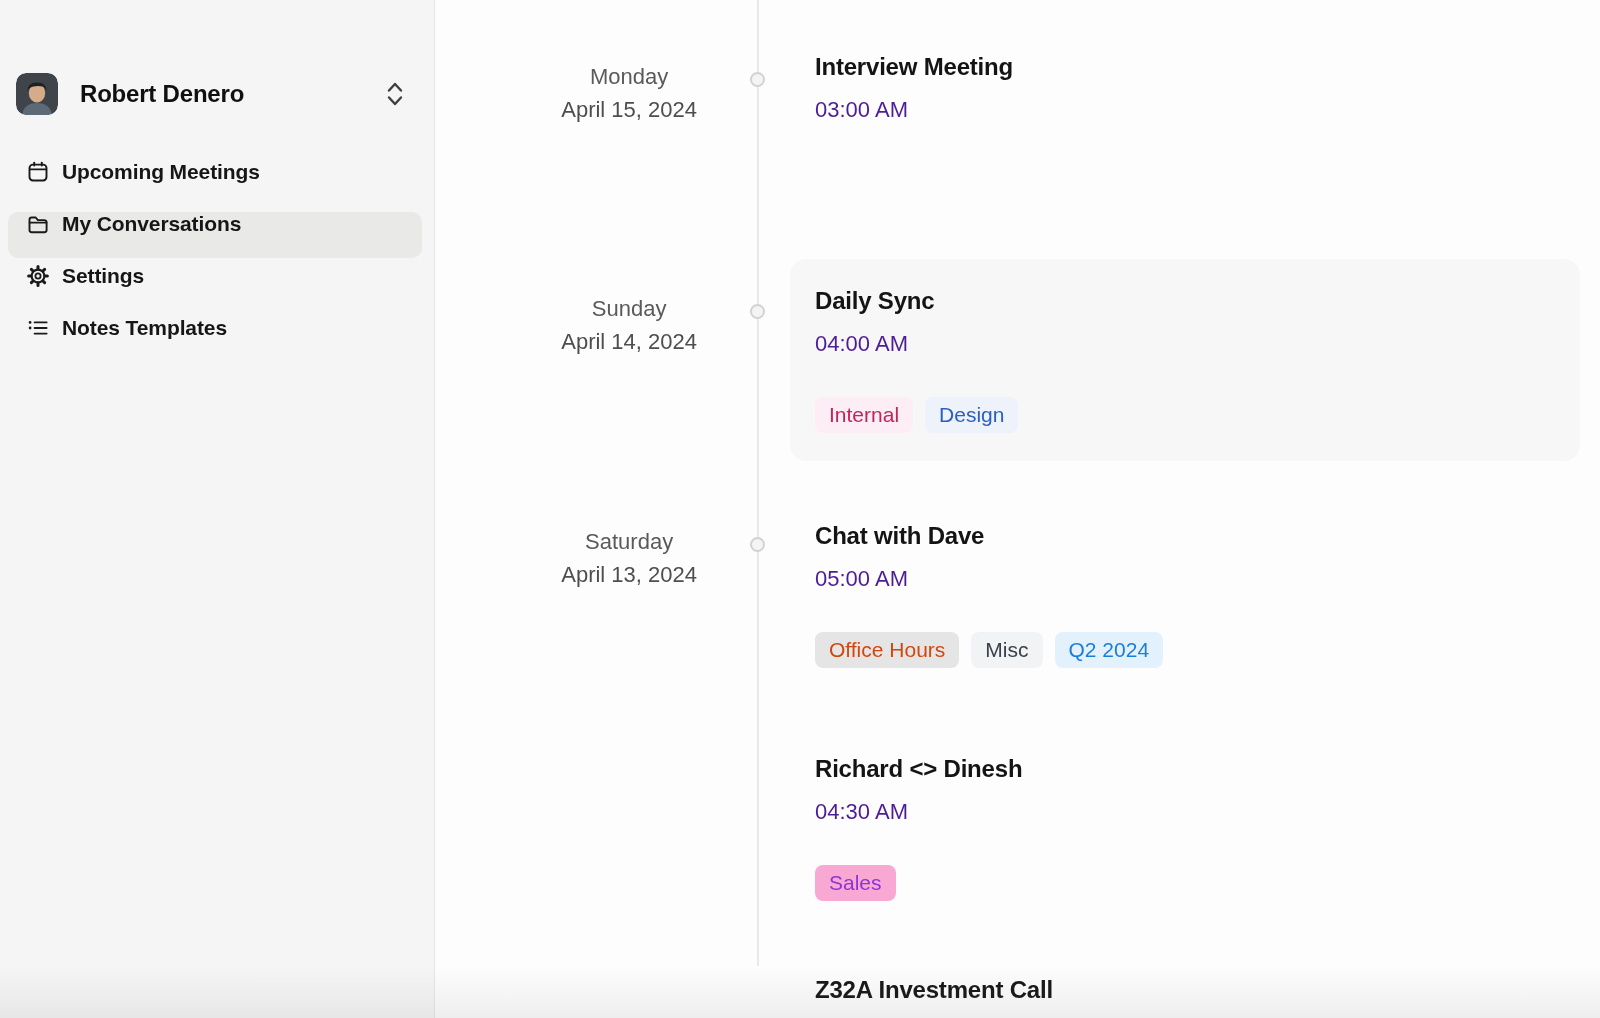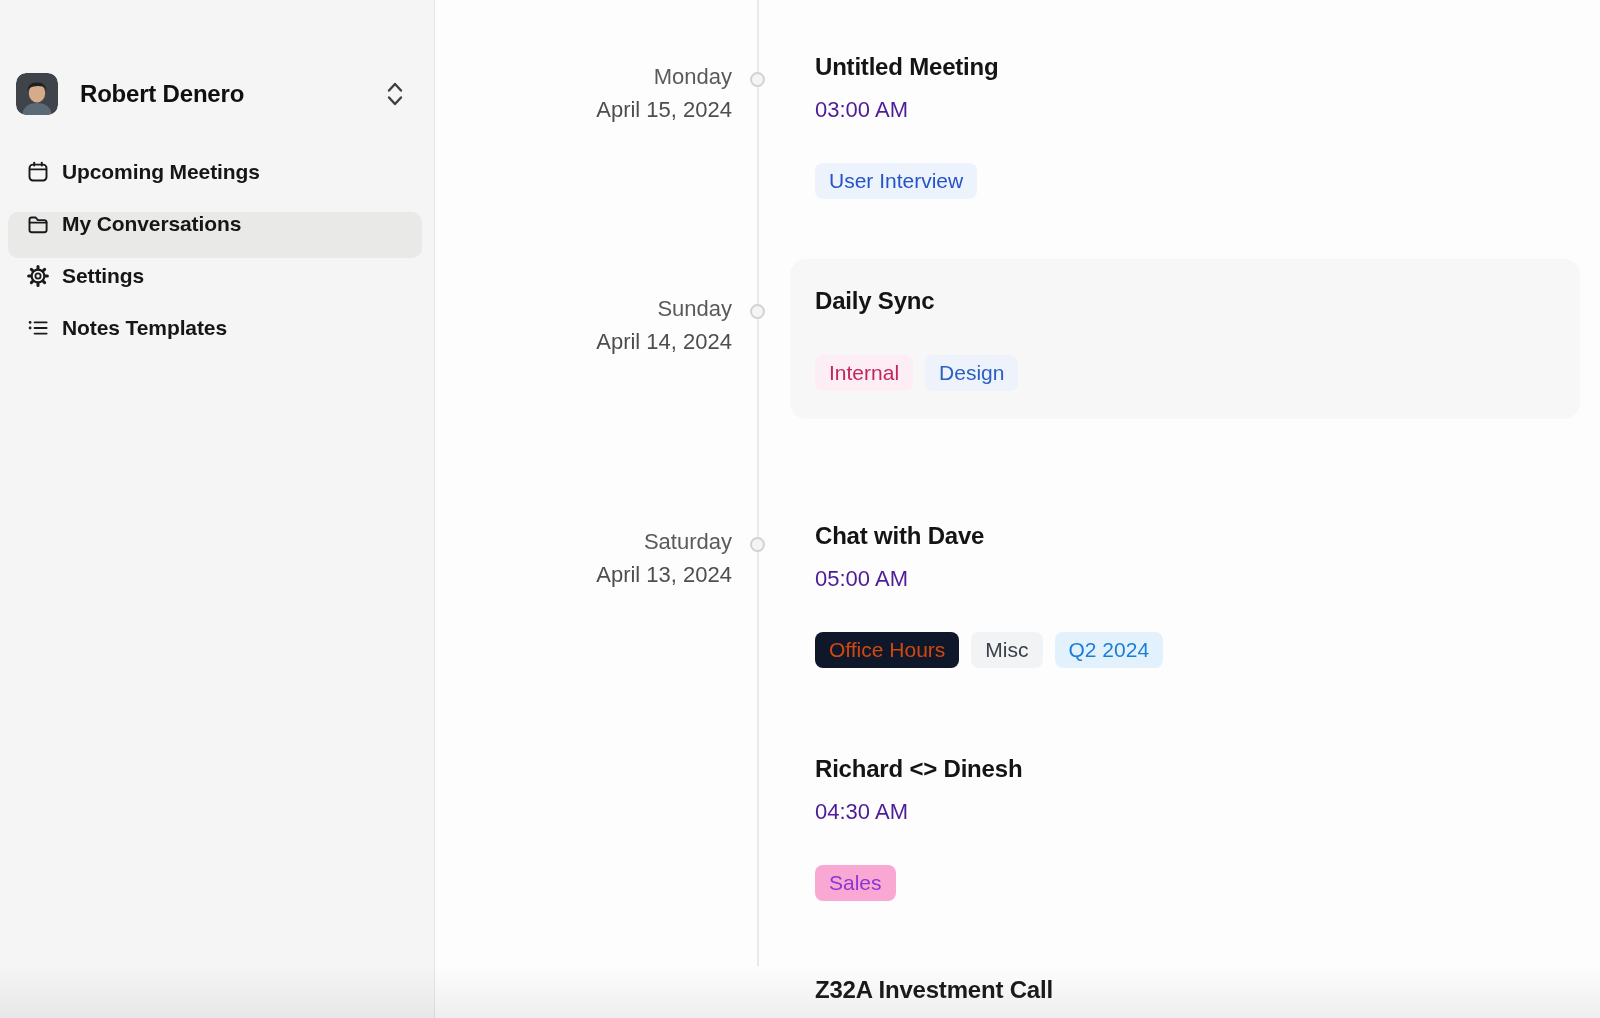--- a/index.html
+++ b/index.html
@@ -11,21 +11,21 @@
   }
   .app{position:absolute;inset:0;}
 
   
   .main{position:absolute;inset:0;}
   .tl-line{position:absolute;left:757px;top:0;width:2px;height:966px;background:#e9e9e9;}
   .tl-dot{
     position:absolute;left:750px;width:11px;height:11px;border-radius:50%;
     background:#f4f4f4;border:2px solid #d2d2d2;box-sizing:content-box;
   }
-  .date-block{position:absolute;right:868px;text-align:right;margin-left:24px;}
+  .date-block{position:absolute;right:903px;text-align:center;margin-left:24px;}
   .date-block .day{font-size:22px;line-height:33px;color:#5a5a5a;}
   .date-block .date{font-size:22px;line-height:33px;color:#4e4e4e;}
 
   .entry{
     position:absolute;left:790px;width:740px;
     padding:27px 25px 28px 25px;border-radius:16px;
   }
   .entry.card{background:#f7f7f8;}
   .entry .title{
     margin:0;font-size:24px;line-height:30px;font-weight:700;color:#141414;
@@ -89,40 +89,38 @@
     </div>
     <span class="tl-dot" style="top:304px"></span>
 
     <div class="date-block" style="top:525px">
       <div class="day">Saturday</div>
       <div class="date">April 13, 2024</div>
     </div>
     <span class="tl-dot" style="top:537px"></span>
 
     <article class="entry" style="top:25px">
-      <h2 class="title">Untitled Meeting</h2>
+      <h2 class="title">Interview Meeting</h2>
       <div class="time">03:00 AM</div>
-      <div class="tags">
-          <span class="tag" style="color: rgb(37, 83, 200); background: rgb(237, 243, 252);">User Interview</span>
-        </div>
     </article>
 
     <article class="entry card" style="top:259px">
       <h2 class="title">Daily Sync</h2>
+      <div class="time">04:00 AM</div>
       <div class="tags">
           <span class="tag" style="color: rgb(194, 37, 92); background: rgb(253, 238, 245);">Internal</span>
           <span class="tag" style="color: rgb(43, 95, 194); background: rgb(237, 242, 251);">Design</span>
         </div>
     </article>
 
     <article class="entry" style="top:494px">
       <h2 class="title">Chat with Dave</h2>
       <div class="time">05:00 AM</div>
       <div class="tags">
-          <span class="tag" style="color: rgb(209, 72, 15); background: #0f172a;">Office Hours</span>
+          <span class="tag" style="color: rgb(209, 72, 15); background: #e5e5e5;">Office Hours</span>
           <span class="tag" style="color: rgb(59, 65, 72); background: rgb(241, 243, 245);">Misc</span>
           <span class="tag" style="color: rgb(27, 126, 214); background: rgb(227, 241, 252);">Q2 2024</span>
         </div>
     </article>
 
     <article class="entry" style="top:727px">
       <h2 class="title">Richard &lt;&gt; Dinesh</h2>
       <div class="time">04:30 AM</div>
       <div class="tags">
           <span class="tag" style="color: rgb(142, 53, 212); background: #f9a8d4;">Sales</span>

